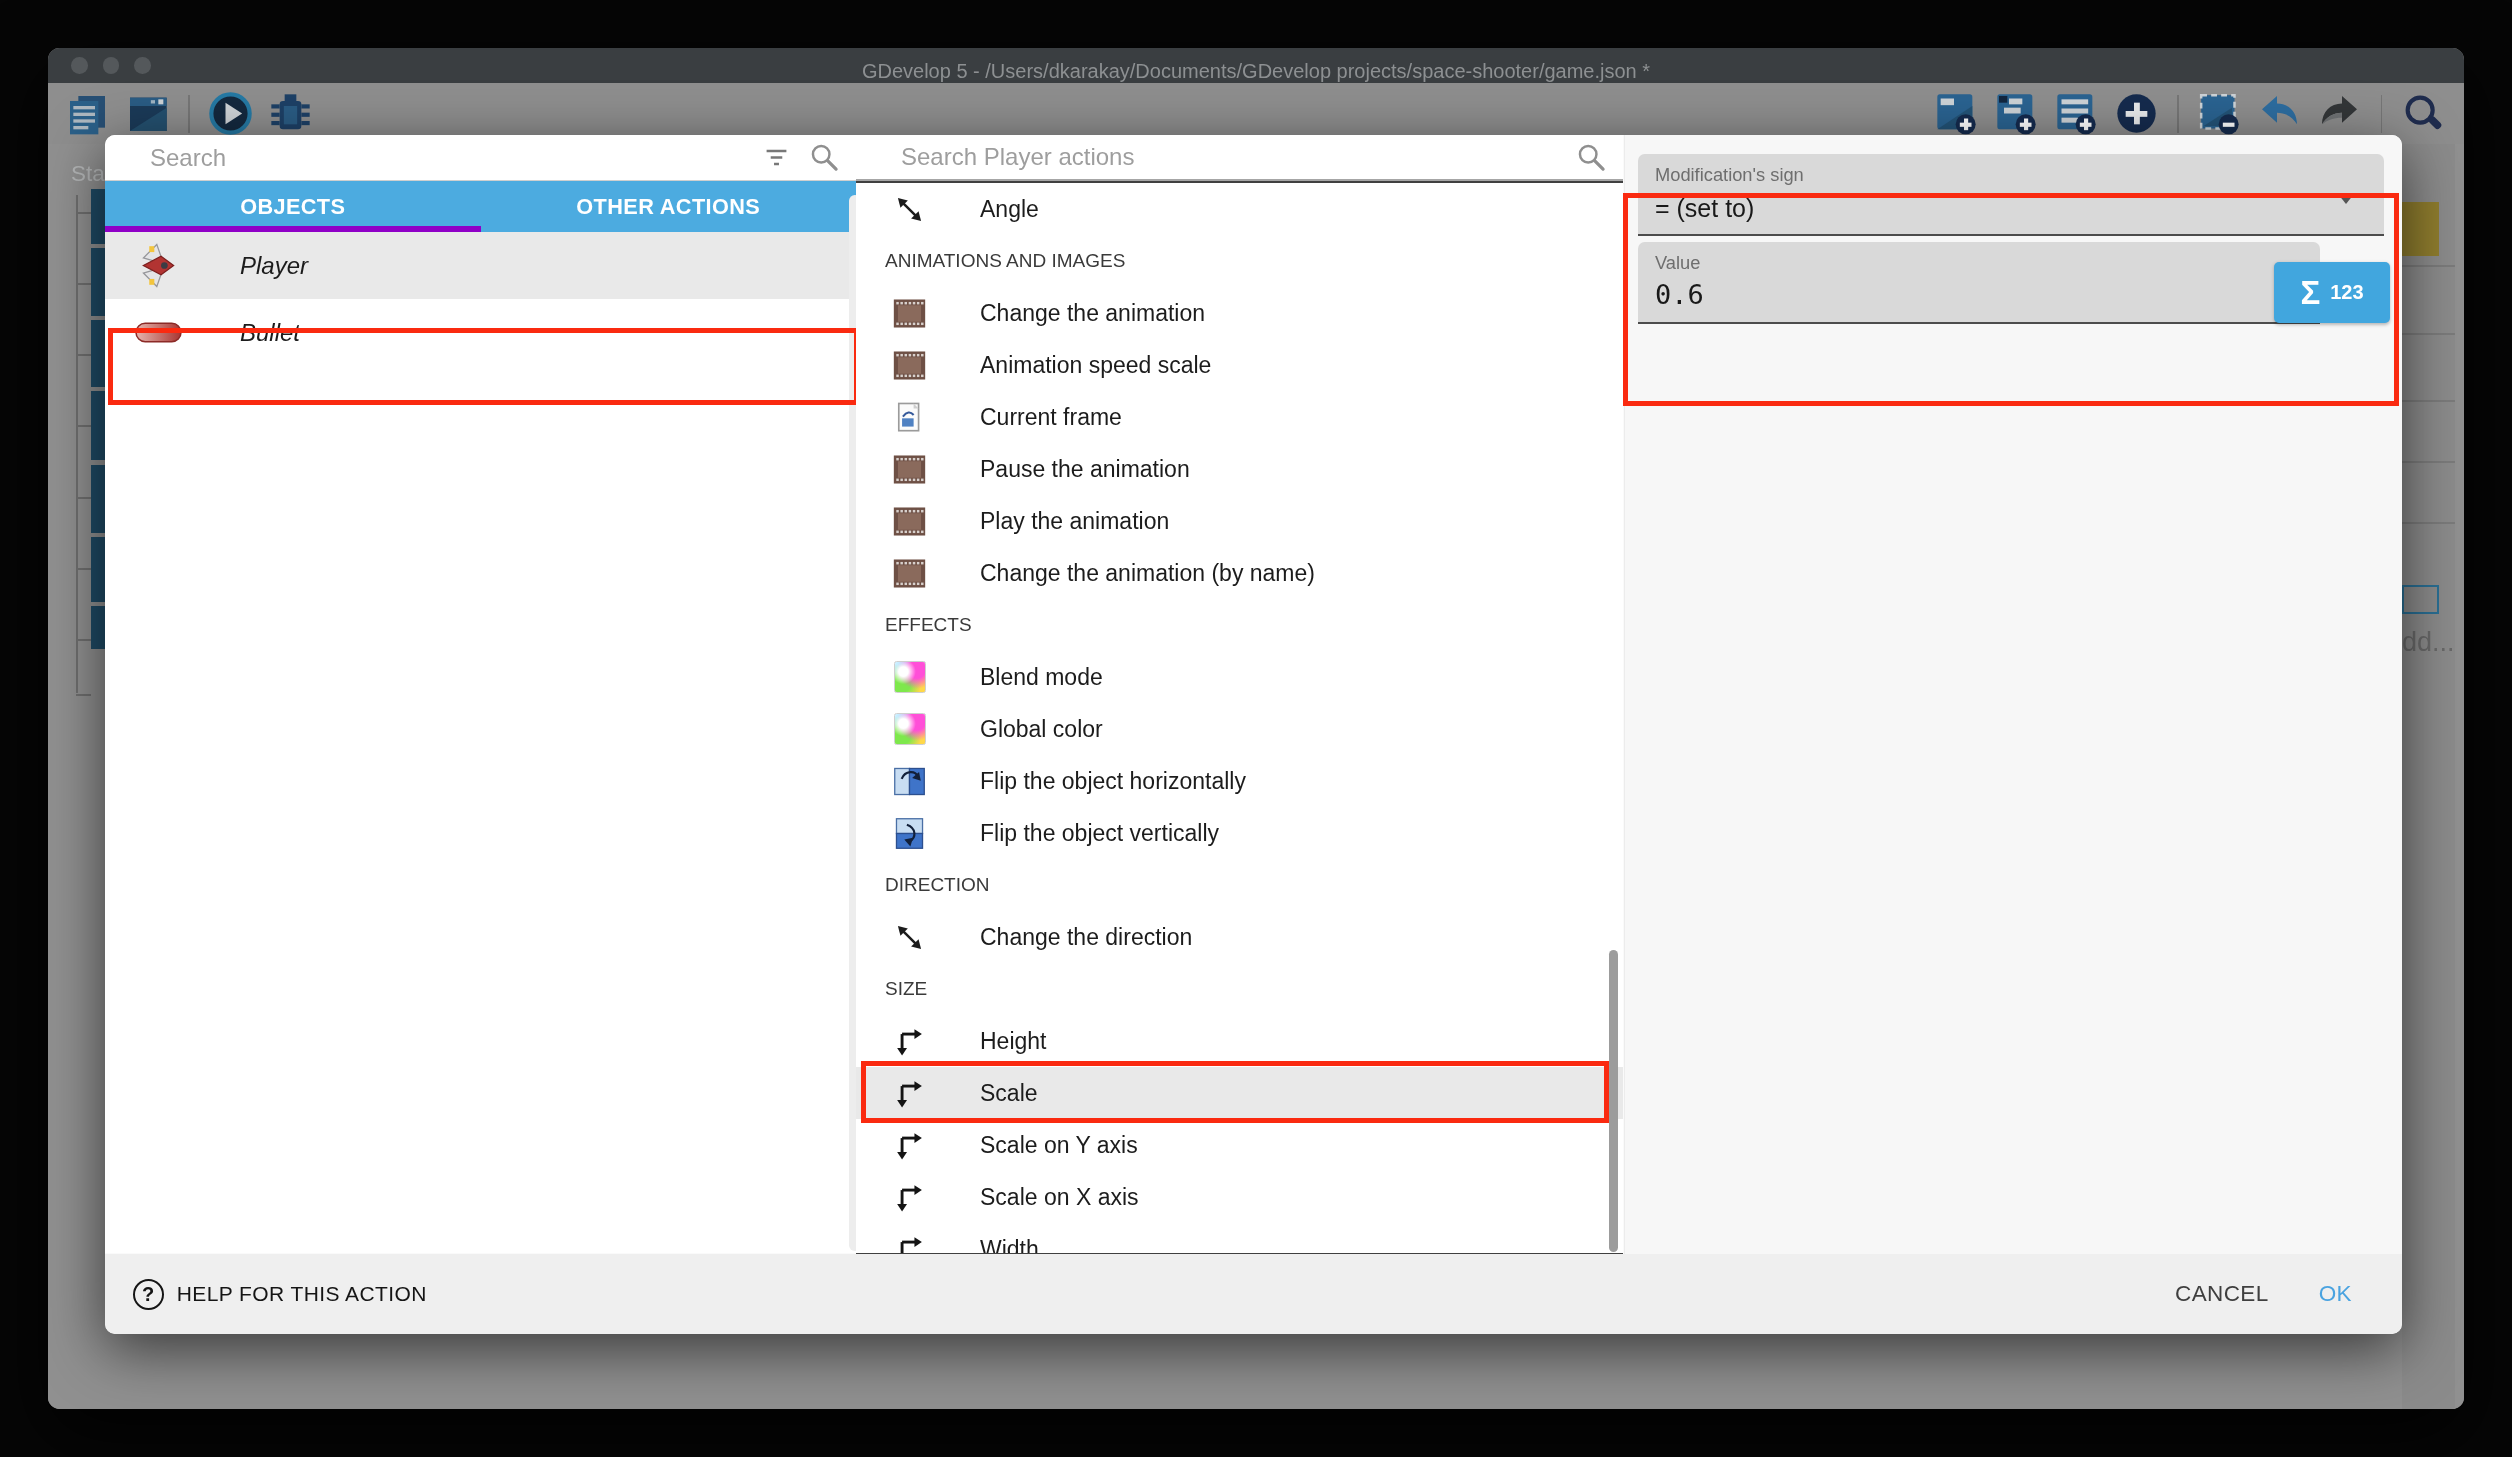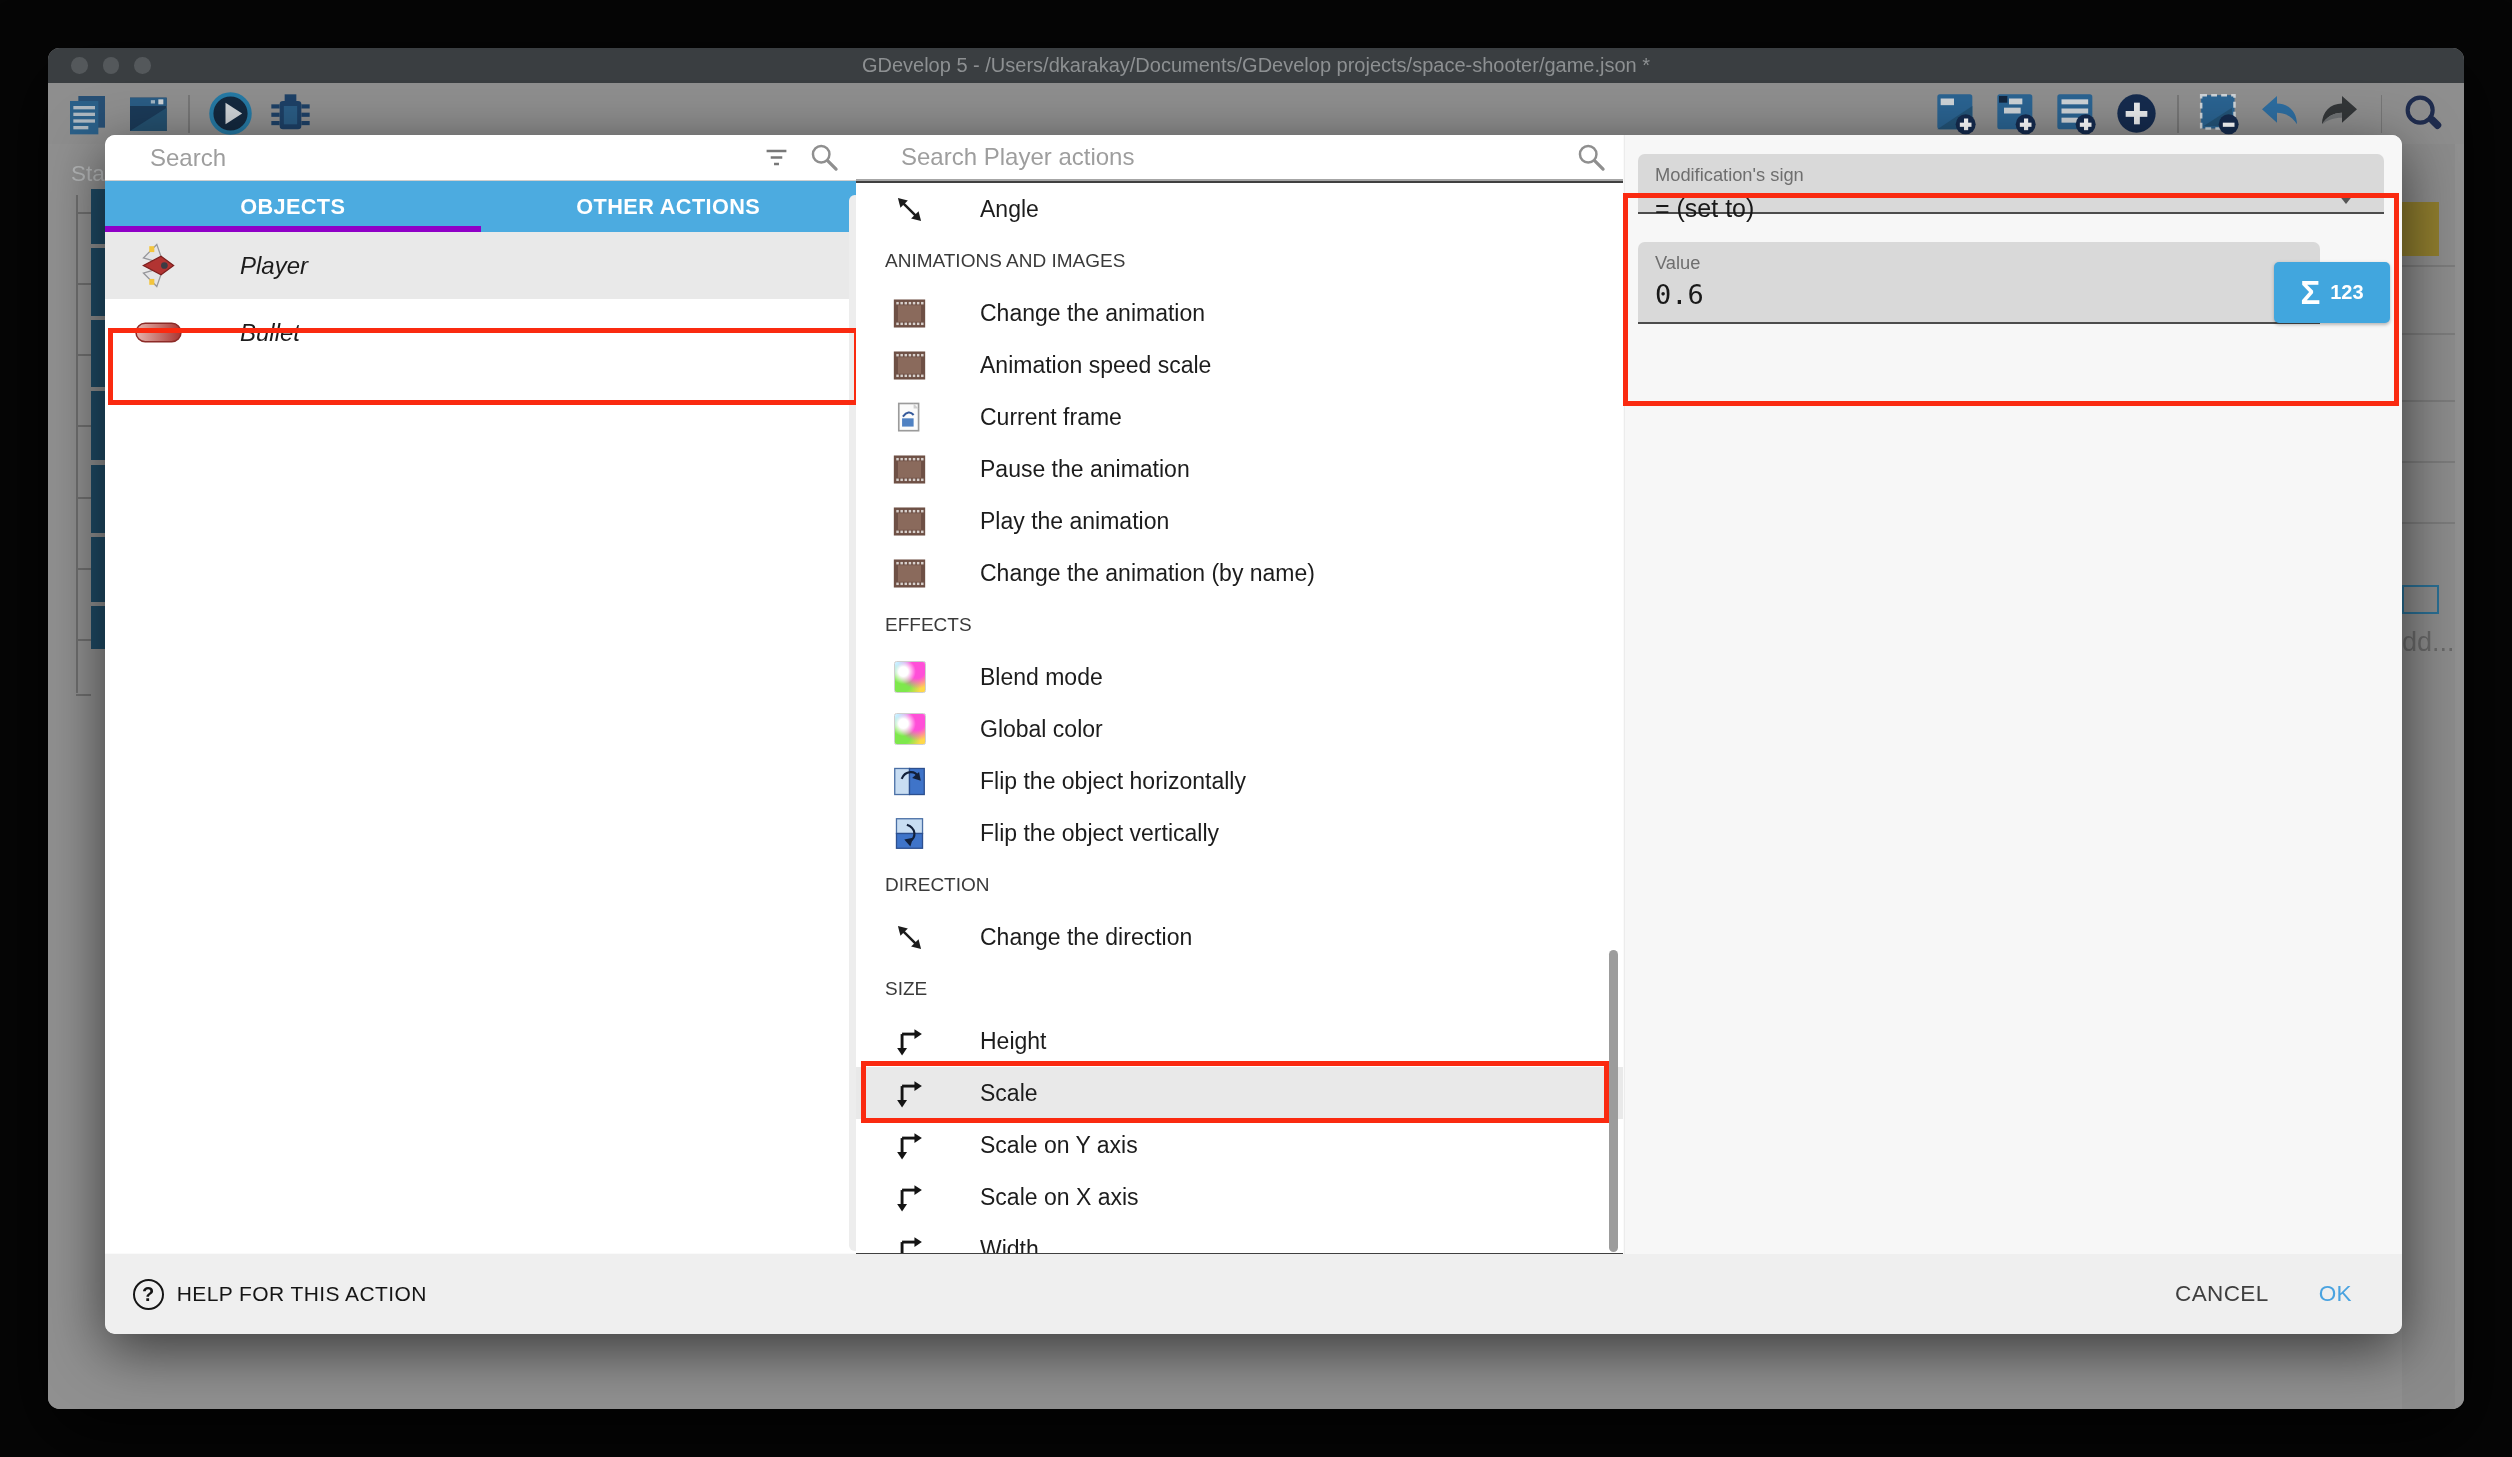--- a/index.html
+++ b/index.html
@@ -2,21 +2,21 @@
 <html style="font-size:13.3px"><head>
 <meta charset="utf-8">
 <style>
   html,body{margin:0;padding:0;background:#060606;}
   *{box-sizing:border-box;font-family:"Liberation Sans",sans-serif;}
   .stage{position:relative;width:2512px;height:1458px;background:#060606;overflow:hidden;}
 
   
   .window{position:absolute;left:48px;top:48px;width:2416px;height:1361px;border-radius:11.7px;
           overflow:hidden;background:#909090;box-shadow:0 25px 75px rgba(0,0,0,.85);}
-  .titlebar{position:absolute;left:0;top:0;width:100%;height:35px;background:#3a3e41;display:flex;align-items:center;}
+  .titlebar{position:absolute;left:0;top:0;width:100%;height:35px;background:#3a3e41;display:flex;align-items:flex-end;}
   .lights{position:absolute;left:23px;top:0;height:35px;display:flex;align-items:center;gap:15px;}
   .light{width:16.7px;height:16.7px;border-radius:50%;background:#54585b;}
   .wtitle{width:100%;text-align:center;font-size:20px;color:#8d9092;}
 
   .content{position:absolute;left:0;top:35px;width:2416px;height:1326px;background:#909090;}
 
   
   .toolbar{position:absolute;left:0;top:0;width:100%;height:61px;background:#8e8e8e;display:flex;align-items:center;padding:0 18.3px 0 16.7px;}
   .tbgroup{display:flex;align-items:center;gap:15px;}
   .tbgroup.right{margin-left:auto;}
@@ -88,21 +88,21 @@
   .rp-hicon{width:38px;height:38px;margin-left:6.7px;}
   .rp-hicon svg{width:100%;height:100%;}
   .rp-title{margin-left:21.7px;font-size:25px;color:#1e1e1e;}
 
   .ann{position:absolute;border:5.8px solid #fa2a10;z-index:4;pointer-events:none;}
   .ann-left{left:3.3px;top:96px;width:751px;height:77px;}
   .ann-mid{left:5px;top:-5.8px;width:748px;height:62px;}
   .ann-right{left:-1.7px;top:58px;width:776px;height:213px;}
 
   .field{position:absolute;background:#d9d9d9;border-radius:6.7px 6.7px 0 0;border-bottom:2.5px solid #4c4c4c;}
-  .f-sign{left:13.3px;top:19px;width:746px;height:60px;}
+  .f-sign{left:13.3px;top:19px;width:746px;height:82px;}
   .f-value{left:13.3px;top:107px;width:682px;height:82px;}
   .f-label{position:absolute;left:16.7px;top:10px;font-size:18.3px;color:#6e6e6e;}
   .f-text{position:absolute;left:16.7px;top:40px;font-size:25px;color:#191919;}
   .f-mono{font-family:"DejaVu Sans Mono",monospace;font-size:27px;top:37px;}
   .caret{position:absolute;right:30px;top:40px;width:0;height:0;border-left:8.3px solid transparent;border-right:8.3px solid transparent;border-top:10px solid #555;}
   .sigma-btn{position:absolute;left:649px;top:127px;width:116px;height:61px;background:#41a6de;border-radius:5px;
              display:flex;align-items:center;justify-content:center;gap:10px;box-shadow:0 1.7px 3.3px rgba(0,0,0,.25);}
   .sigma{color:#fff;font-size:33px;font-weight:700;line-height:1;}
   .digits{color:#fff;font-size:20px;font-weight:600;}
 

